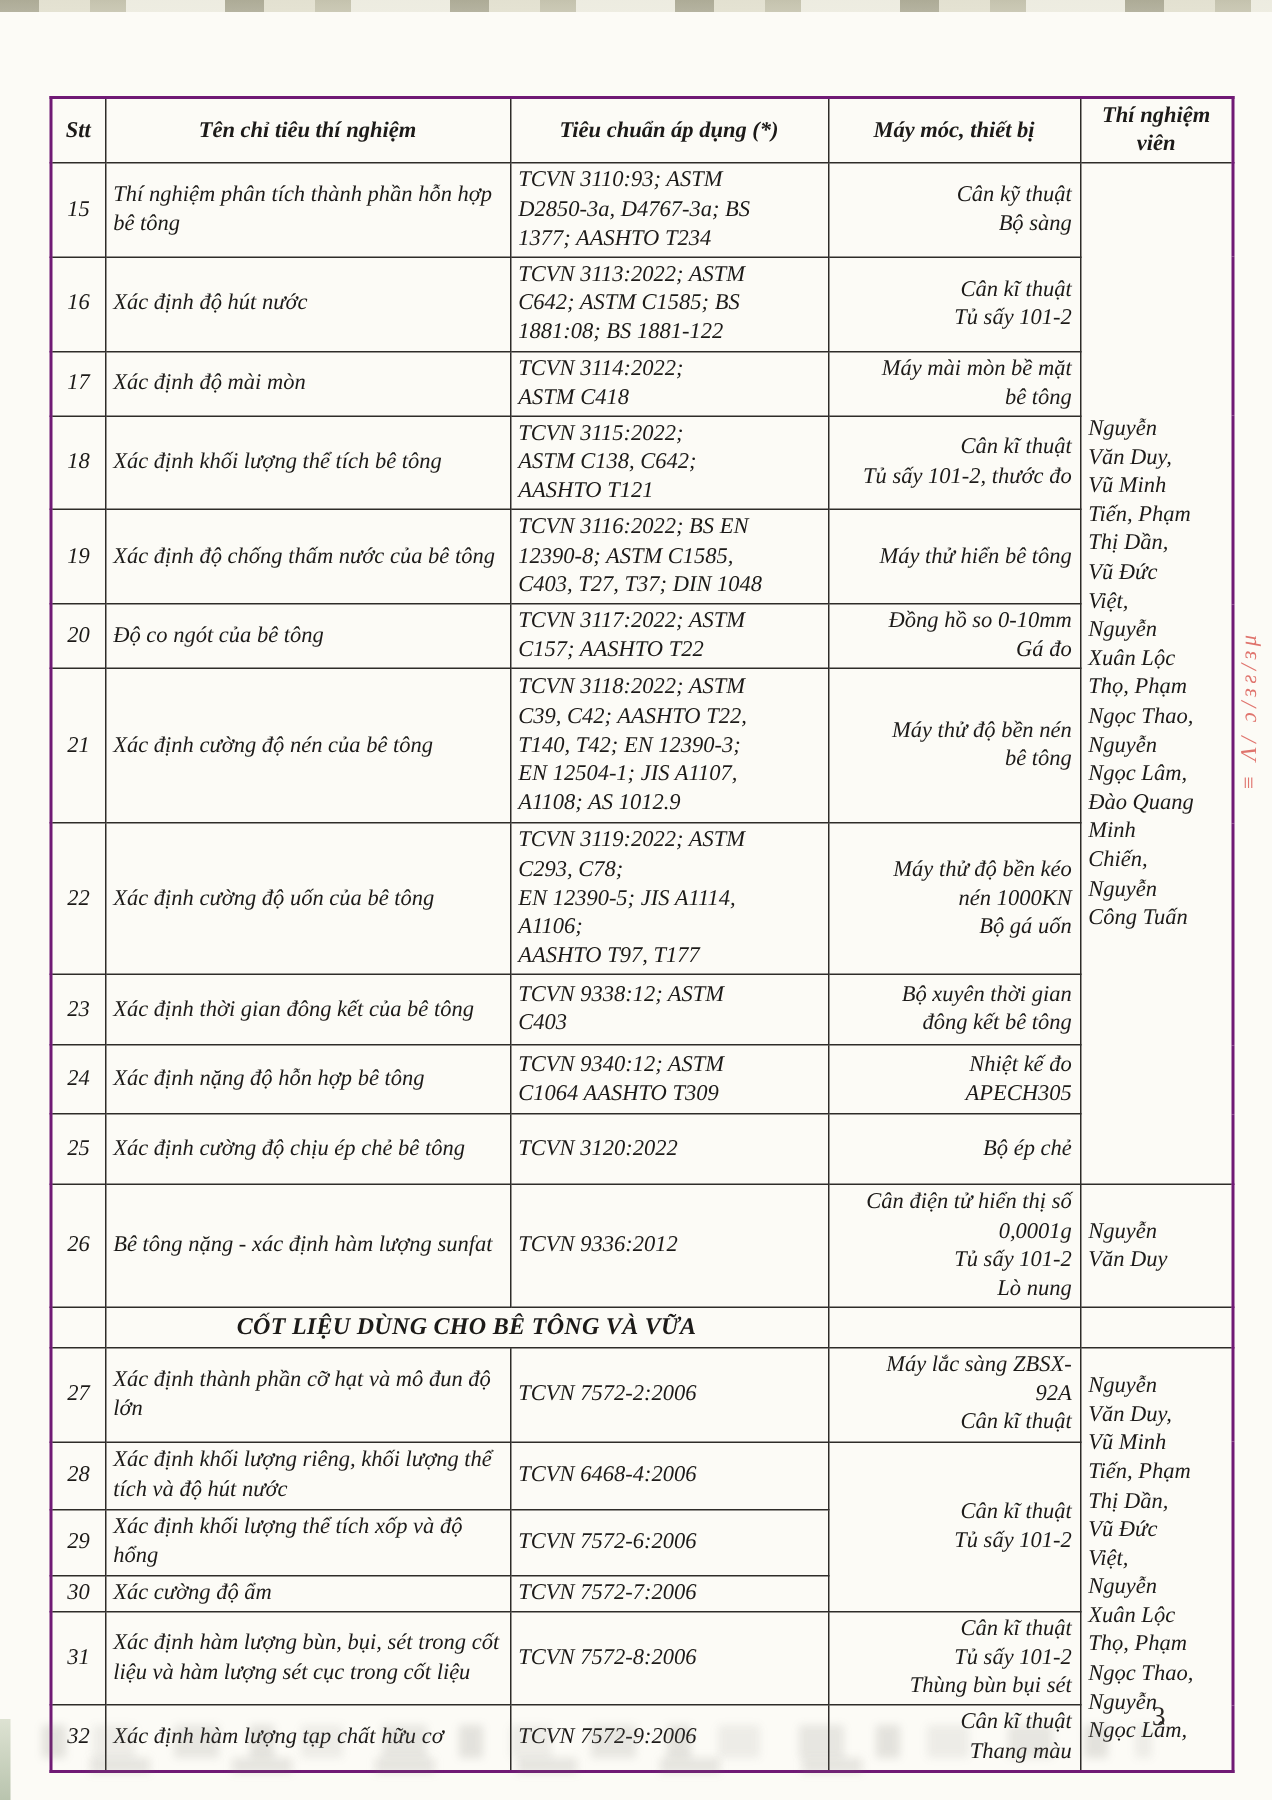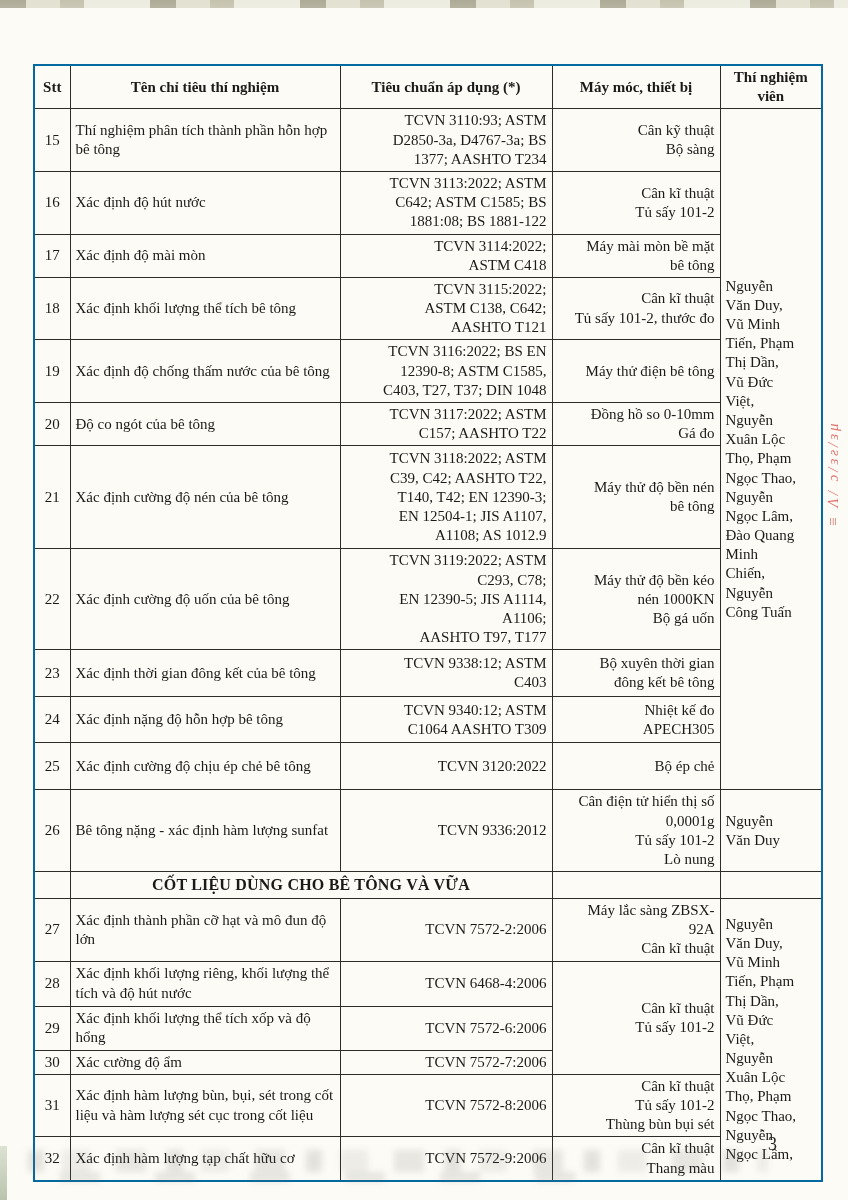--- a/index.html
+++ b/index.html
@@ -55,25 +55,25 @@
     position:absolute;left:33px;top:64px;width:788px;
     border-collapse:collapse;table-layout:fixed;
     font-size:15px;line-height:1.28;
   }
   table.doc td,table.doc th{
     border:1px solid #2e2c29;
     padding:2px 5px;
     vertical-align:middle;
     overflow:hidden;
   }
-  table.doc{border:2px solid #0369a1;}
+  table.doc{border:2px solid #701a75;font-style:italic;}
   th{font-weight:bold;text-align:center;font-size:15px;}
   td.no{text-align:center;}
   td.name{text-align:left;padding-left:8px;}
-  td.std{text-align:right;padding-left:8px;white-space:pre-line;}
+  td.std{text-align:left;padding-left:8px;white-space:pre-line;}
   td.equip{text-align:right;white-space:pre-line;}
   td.tester{text-align:left;white-space:pre-line;}
   td.section{
     font-weight:bold;font-size:16px;text-align:center;padding-left:8px;
     letter-spacing:.2px;
   }
 </style>
 </head>
 <body>
 
@@ -149,21 +149,21 @@
 AASHTO T121</td>
     <td class="equip">Cân kĩ thuật
 Tủ sấy 101-2, thước đo</td>
   </tr>
   <tr style="height:58px">
     <td class="no">19</td>
     <td class="name">Xác định độ chống thấm nước của bê tông</td>
     <td class="std">TCVN 3116:2022; BS EN
 12390-8; ASTM C1585,
 C403, T27, T37; DIN 1048</td>
-    <td class="equip">Máy thử điện bê tông</td>
+    <td class="equip">Máy thử hiển bê tông</td>
   </tr>
   <tr style="height:43px">
     <td class="no">20</td>
     <td class="name">Độ co ngót của bê tông</td>
     <td class="std">TCVN 3117:2022; ASTM
 C157; AASHTO T22</td>
     <td class="equip">Đồng hồ so 0-10mm
 Gá đo</td>
   </tr>
   <tr style="height:103px">

